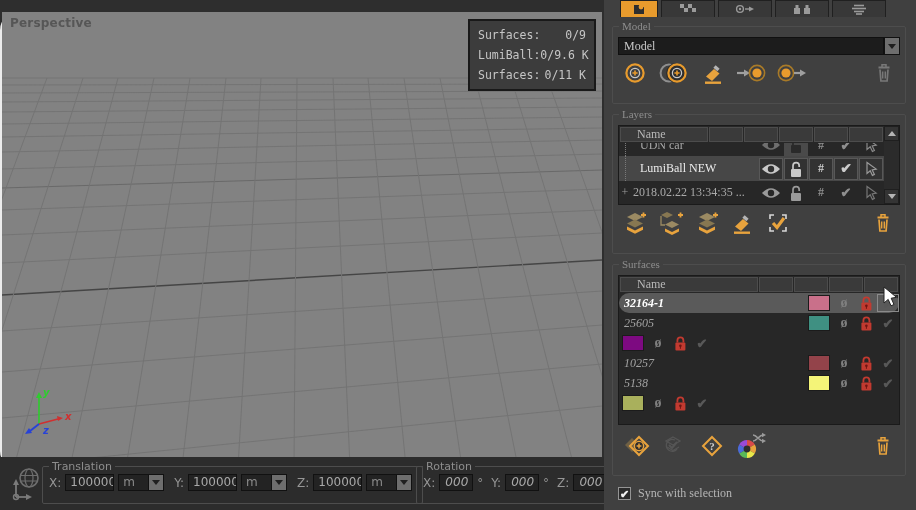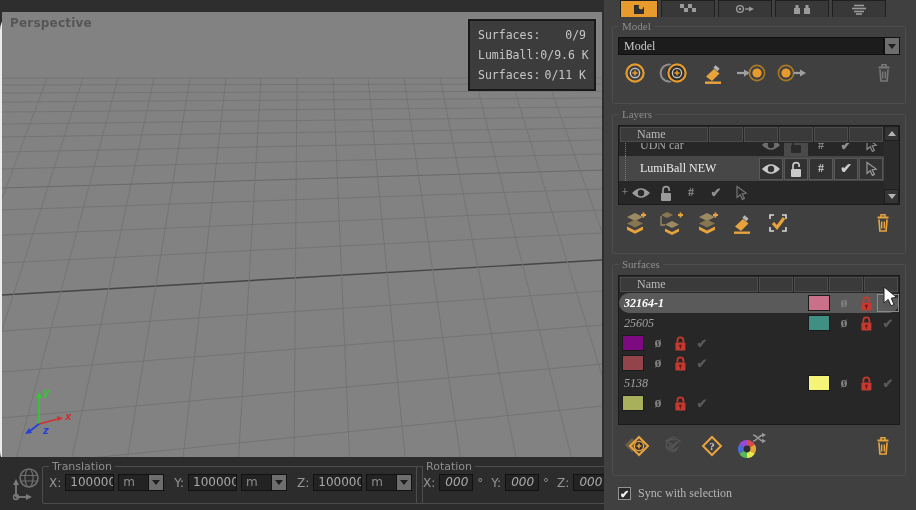--- a/index.html
+++ b/index.html
@@ -431,20 +431,21 @@
               <span class="icell chk-or">✔</span>
               <span class="icell" style="color:#9a9a9a">
                   <svg width="18" height="18">
                     <use href="#d-pick"></use>
                   </svg>
                 </span>
             </div>
 
             <div class="lrow date">
               <span class="expander">+</span>
+              <span class="lname" style="padding-left:4px">2018.02.22 13:34:35 ...</span>
               <span class="icell">
                   <svg width="20" height="14" style="color:#9a9a9a">
                     <use href="#d-eye"></use>
                   </svg>
                 </span>
               <span class="icell">
                   <svg width="16" height="18" style="color:#9a9a9a">
                     <use href="#d-lockopen"></use>
                   </svg>
                 </span>
@@ -551,20 +552,21 @@
               </span>
             <span class="scell oslash">ø</span>
             <span class="scell">
                 <svg width="14" height="18">
                   <use href="#d-lockred"></use>
                 </svg>
               </span>
             <span class="scell chk-dim">✔</span>
           </div>
           <div class="srow">
+            <span class="sname">10257</span>
             <span class="scell wsw">
                 <span class="swatch" style="background-color: rgb(147, 67, 74);"></span>
               </span>
             <span class="scell oslash">ø</span>
             <span class="scell">
                 <svg width="14" height="18">
                   <use href="#d-lockred"></use>
                 </svg>
               </span>
             <span class="scell chk-dim">✔</span>

